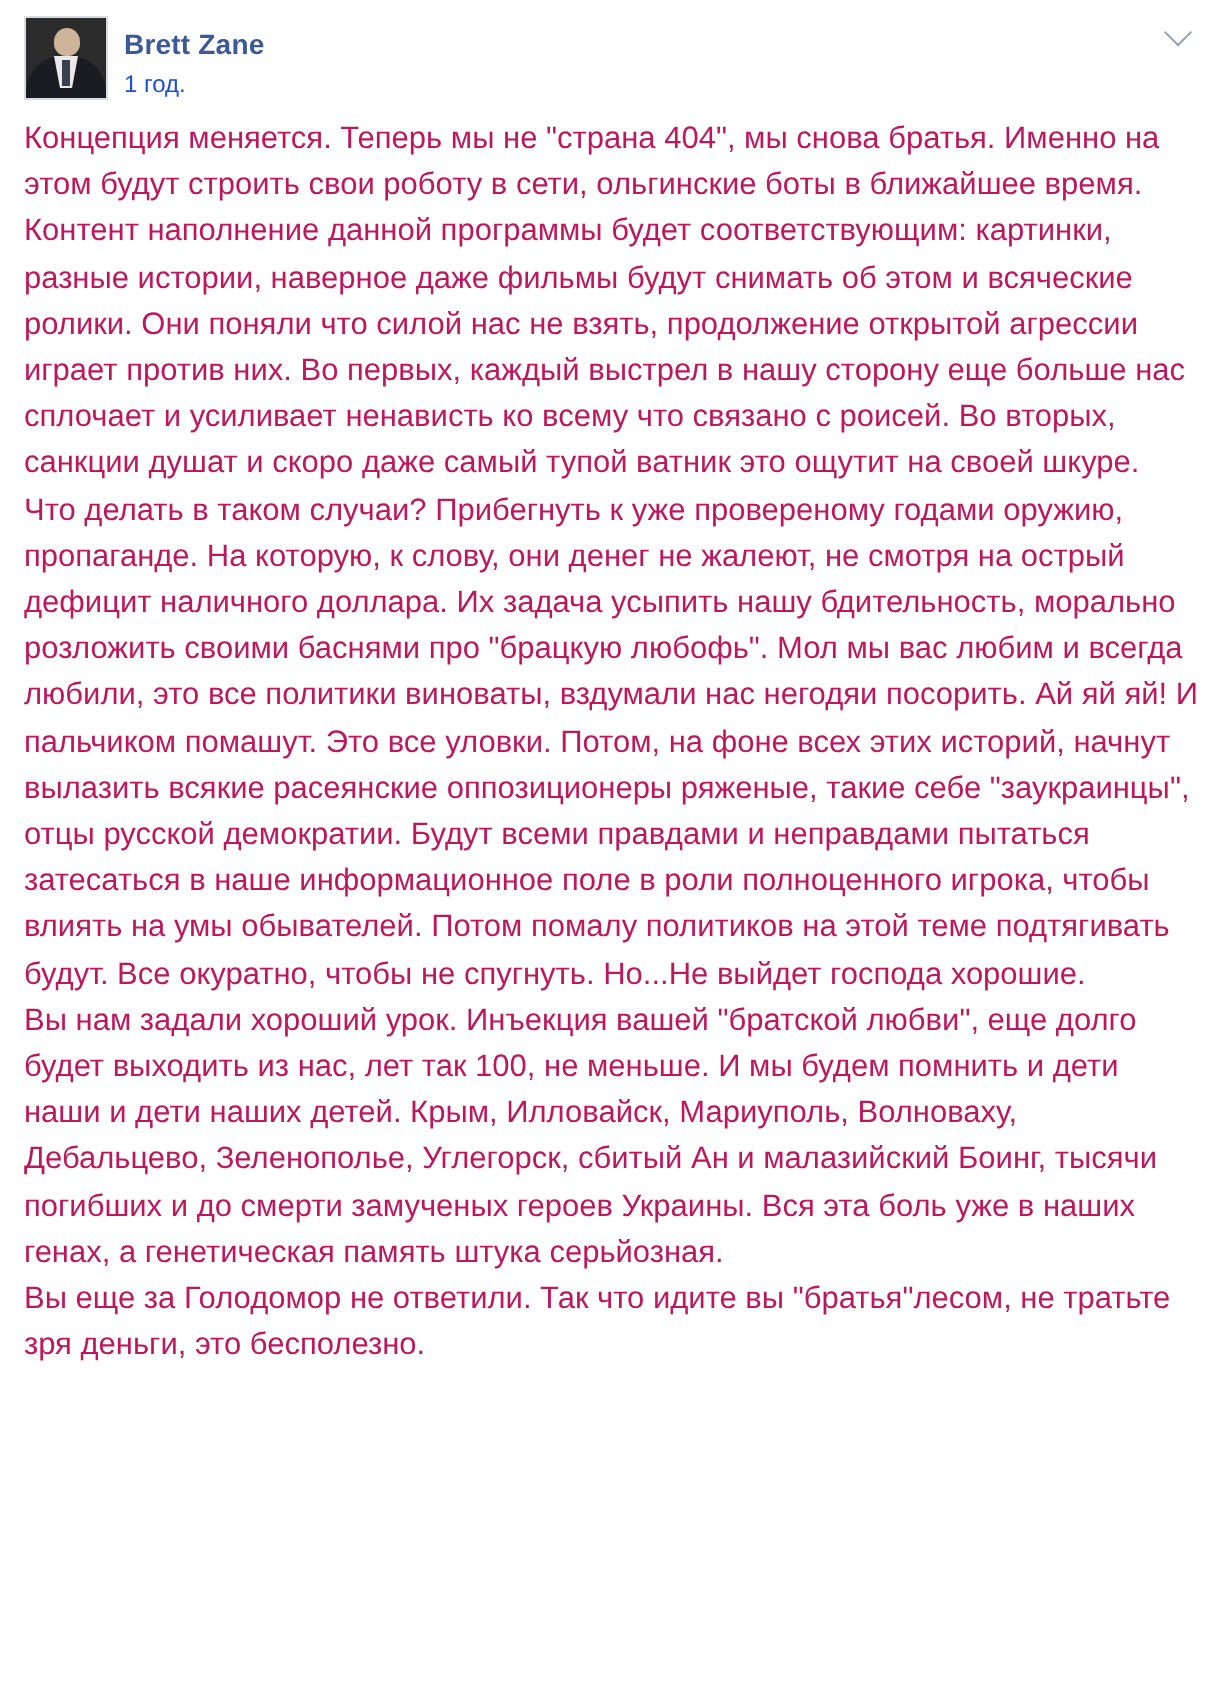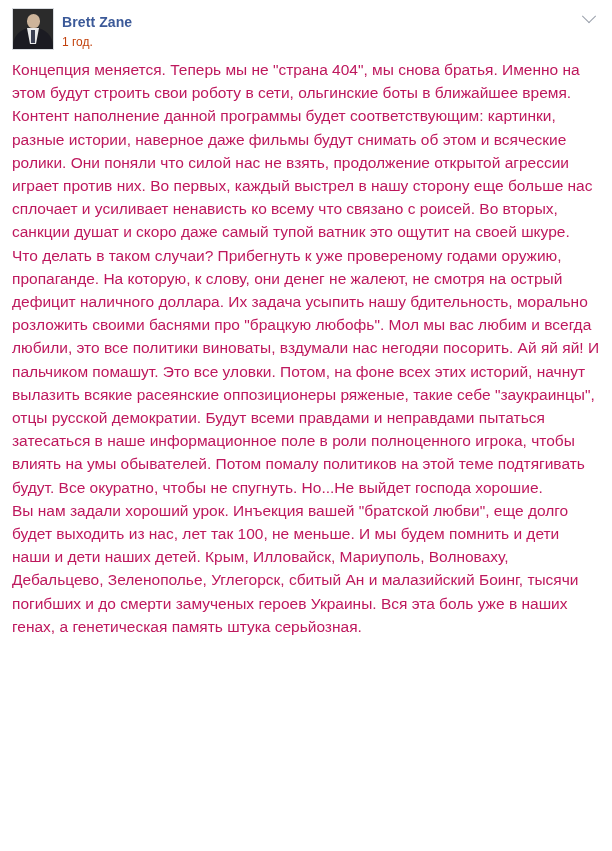--- a/index.html
+++ b/index.html
@@ -80,21 +80,21 @@
     padding-top: 1px;
   }
   .author-name {
     color: #3b5998;
     font-weight: bold;
     font-size: 14px;
     line-height: 18px;
     letter-spacing: 0.1px;
   }
   .timestamp {
-    color: #c2410c;
+    color: #1d4ed8;
     font-size: 12px;
     line-height: 16px;
     margin-top: 3px;
   }
   .post-menu {
     position: absolute;
     right: 0px;
     top: 2px;
     width: 22px;
     height: 18px;
@@ -143,15 +143,16 @@
     <div class="post-menu">
       <span class="chevron"></span>
     </div>
 
   </div>
 
   <div class="post-body">
     <p>Концепция меняется. Теперь мы не "страна 404", мы снова братья. Именно на этом будут строить свои роботу в сети, ольгинские боты в ближайшее время. Контент наполнение данной программы будет соответствующим: картинки, разные истории, наверное даже фильмы будут снимать об этом и всяческие ролики. Они поняли что силой нас не взять, продолжение открытой агрессии играет против них. Во первых, каждый выстрел в нашу сторону еще больше нас сплочает и усиливает ненависть ко всему что связано с роисей. Во вторых, санкции душат и скоро даже самый тупой ватник это ощутит на своей шкуре.</p>
     <p>Что делать в таком случаи? Прибегнуть к уже провереному годами оружию, пропаганде. На которую, к слову, они денег не жалеют, не смотря на острый дефицит наличного доллара. Их задача усыпить нашу бдительность, морально розложить своими баснями про "брацкую любофь". Мол мы вас любим и всегда любили, это все политики виноваты, вздумали нас негодяи посорить. Ай яй яй! И пальчиком помашут. Это все уловки. Потом, на фоне всех этих историй, начнут вылазить всякие расеянские оппозиционеры ряженые, такие себе "заукраинцы", отцы русской демократии. Будут всеми правдами и неправдами пытаться затесаться в наше информационное поле в роли полноценного игрока, чтобы влиять на умы обывателей. Потом помалу политиков на этой теме подтягивать будут. Все окуратно, чтобы не спугнуть. Но...Не выйдет господа хорошие.</p>
     <p>Вы нам задали хороший урок. Инъекция вашей "братской любви", еще долго будет выходить из нас, лет так 100, не меньше. И мы будем помнить и дети наши и дети наших детей. Крым, Илловайск, Мариуполь, Волноваху, Дебальцево, Зеленополье, Углегорск, сбитый Ан и малазийский Боинг, тысячи погибших и до смерти замученых героев Украины. Вся эта боль уже в наших генах, а генетическая память штука серьйозная.</p>
+    <p>Вы еще за Голодомор не ответили. Так что идите вы "братья"лесом, не тратьте зря деньги, это бесполезно.</p>
   </div>
 
 </div>
 
 </body></html>

